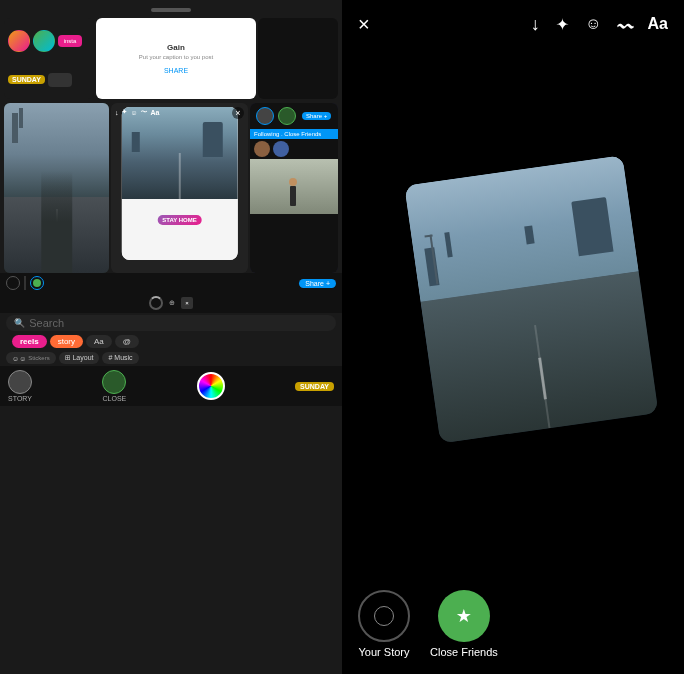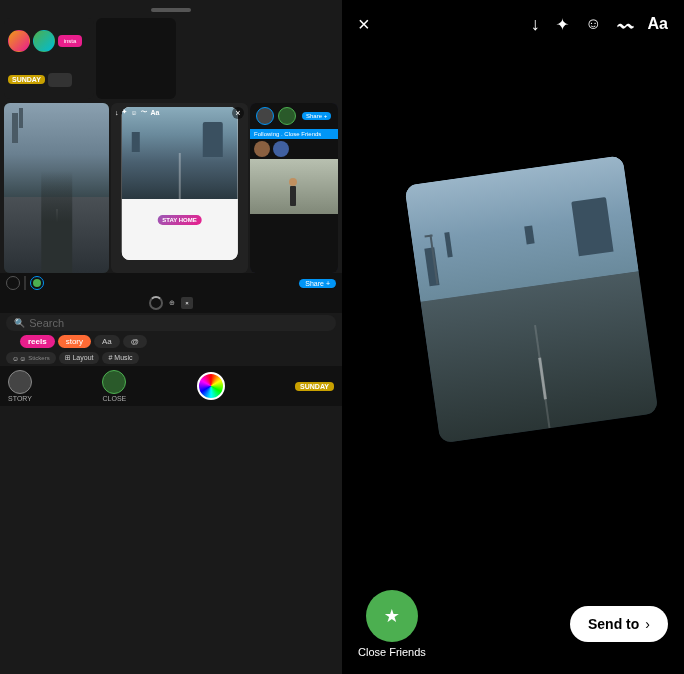--- a/index.html
+++ b/index.html
@@ -303,20 +303,25 @@
         <div style="width:22px;height:22px;border-radius:50%;background:linear-gradient(135deg,#f09819,#e91e8c);border:1.5px solid transparent;"></div>
         <div style="width:22px;height:22px;border-radius:50%;background:linear-gradient(135deg,#4CAF50,#00bcd4);border:1.5px solid transparent;"></div>
         <div style="width:24px;height:12px;background:#e91e8c;border-radius:4px;font-size:6px;color:#fff;display:flex;align-items:center;justify-content:center;">insta</div>
       </div>
       <div style="display:flex; align-items:center; gap:3px; margin-top:4px;">
         <div style="background:#c8a000;border-radius:4px;padding:1px 4px;font-size:7px;color:#fff;font-weight:bold;">SUNDAY</div>
         <div style="background:#333;border-radius:4px;width:24px;height:14px;"></div>
       </div>
     </div>
 
+    <div class="thumb-white" style="flex:1;">
+      <div style="font-size:8px;font-weight:600;color:#333;">Gain</div>
+      <div style="font-size:6px;color:#888;text-align:center;line-height:1.3;">Put your caption to you post</div>
+      <div style="font-size:7px;color:#0095f6;margin-top:3px;">SHARE</div>
+    </div>
 
     <div class="thumb-dark" style="width:80px;"></div>
   </div>
 
   <div class="big-thumbs">
 
     <div class="big-thumb-left">
       <div class="road-scene">
 
         <div style="position:absolute;top:10px;left:8px;width:6px;height:30px;background:#4a5a65;"></div>
@@ -397,21 +402,21 @@
     <div style="width:12px;height:12px;border-radius:2px;background:#333;display:flex;align-items:center;justify-content:center;">
         <span style="font-size:6px;color:#fff;">×</span>
       </div>
   </div>
 
   <div style="margin:2px 6px;background:#222;border-radius:10px;padding:2px 8px;display:flex;align-items:center;gap:4px;">
     <span style="font-size:9px;color:#666;">🔍</span>
     <span style="font-size:11px;color:#666;">Search</span>
   </div>
 
-  <div style="display:flex;flex-wrap:wrap;gap:3px;padding:2px 20px;">
+  <div style="display:flex;flex-wrap:wrap;gap:3px;padding:2px 12px;">
     <div style="background:#e91e8c;border-radius:8px;padding:2px 8px;font-size:8px;color:#fff;font-weight:bold;">reels</div>
     <div style="background:#ff6b35;border-radius:8px;padding:2px 8px;font-size:8px;color:#fff;">story</div>
     <div style="background:#2a2a2a;border-radius:8px;padding:2px 8px;font-size:8px;color:#ccc;display:flex;align-items:center;gap:2px;">
         <span>Aa</span>
       </div>
     <div style="background:#2a2a2a;border-radius:8px;padding:2px 8px;font-size:8px;color:#ccc;">@</div>
   </div>
 
   <div style="display:flex;flex-wrap:wrap;gap:3px;padding:2px 6px;">
     <div style="background:#2a2a2a;border-radius:6px;padding:2px 6px;font-size:7px;color:#ccc;display:flex;align-items:center;gap:2px;">☺☺ <span style="font-size:6px;color:#888;">Stickers</span></div>
@@ -464,28 +469,30 @@
       <div style="position:absolute;top:15%;right:10%;width:35px;height:55px;background:#3a5060;border-radius:2px 2px 0 0;"></div>
       <div style="position:absolute;top:22%;right:45%;width:8px;height:18px;background:#3a5060;"></div>
 
       <div style="position:absolute;top:20%;left:8%;width:2px;height:50px;background:#4a5a65;"></div>
       <div style="position:absolute;top:20%;left:6%;width:8px;height:2px;background:#4a5a65;"></div>
     </div>
   </div>
 
   <div class="bottom-share-bar">
 
+    <div class="story-option">
+      <div class="story-circle">
+        <div style="width:20px;height:20px;border-radius:50%;border:1.5px solid #888;"></div>
+      </div>
+      <span class="story-label">Your Story</span>
+    </div>
 
     <div class="story-option">
       <div class="story-circle-green">
         <span style="color:#fff;font-size:18px;">★</span>
       </div>
       <span class="story-label">Close Friends</span>
     </div>
 
-    <div class="send-to-btn">
-      <span class="send-to-text">Send to</span>
-      <span class="send-to-arrow">›</span>
-    </div>
 
   </div>
 
 </div>
 
 </body></html>

